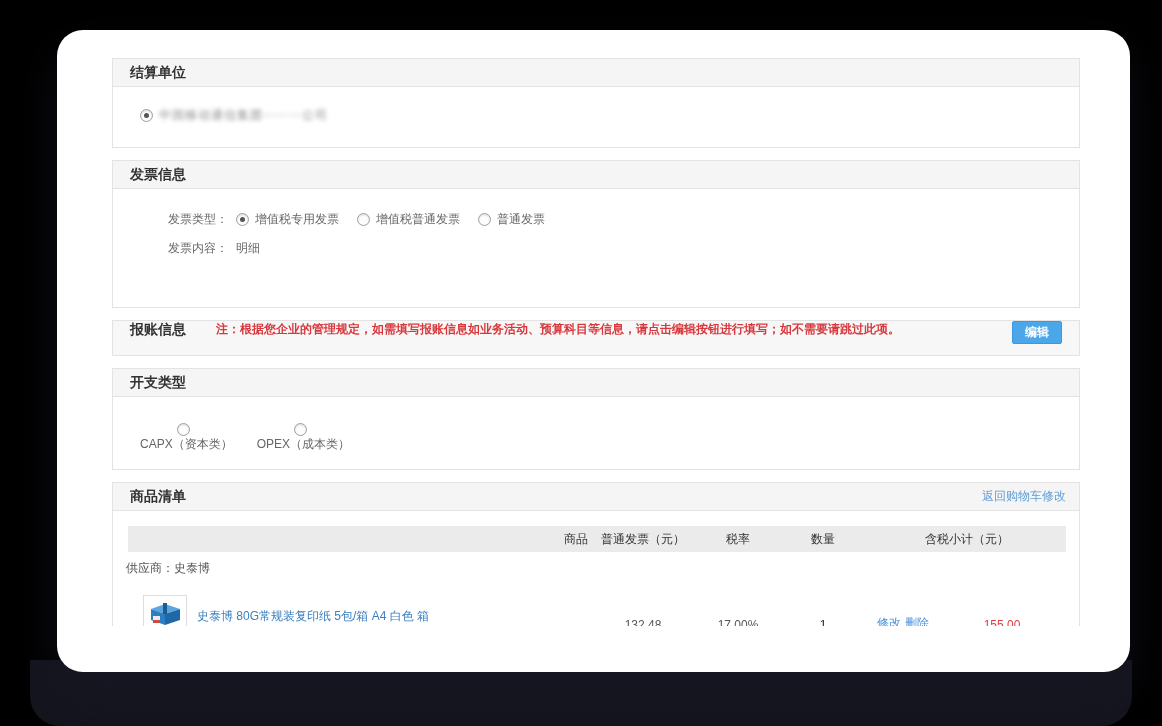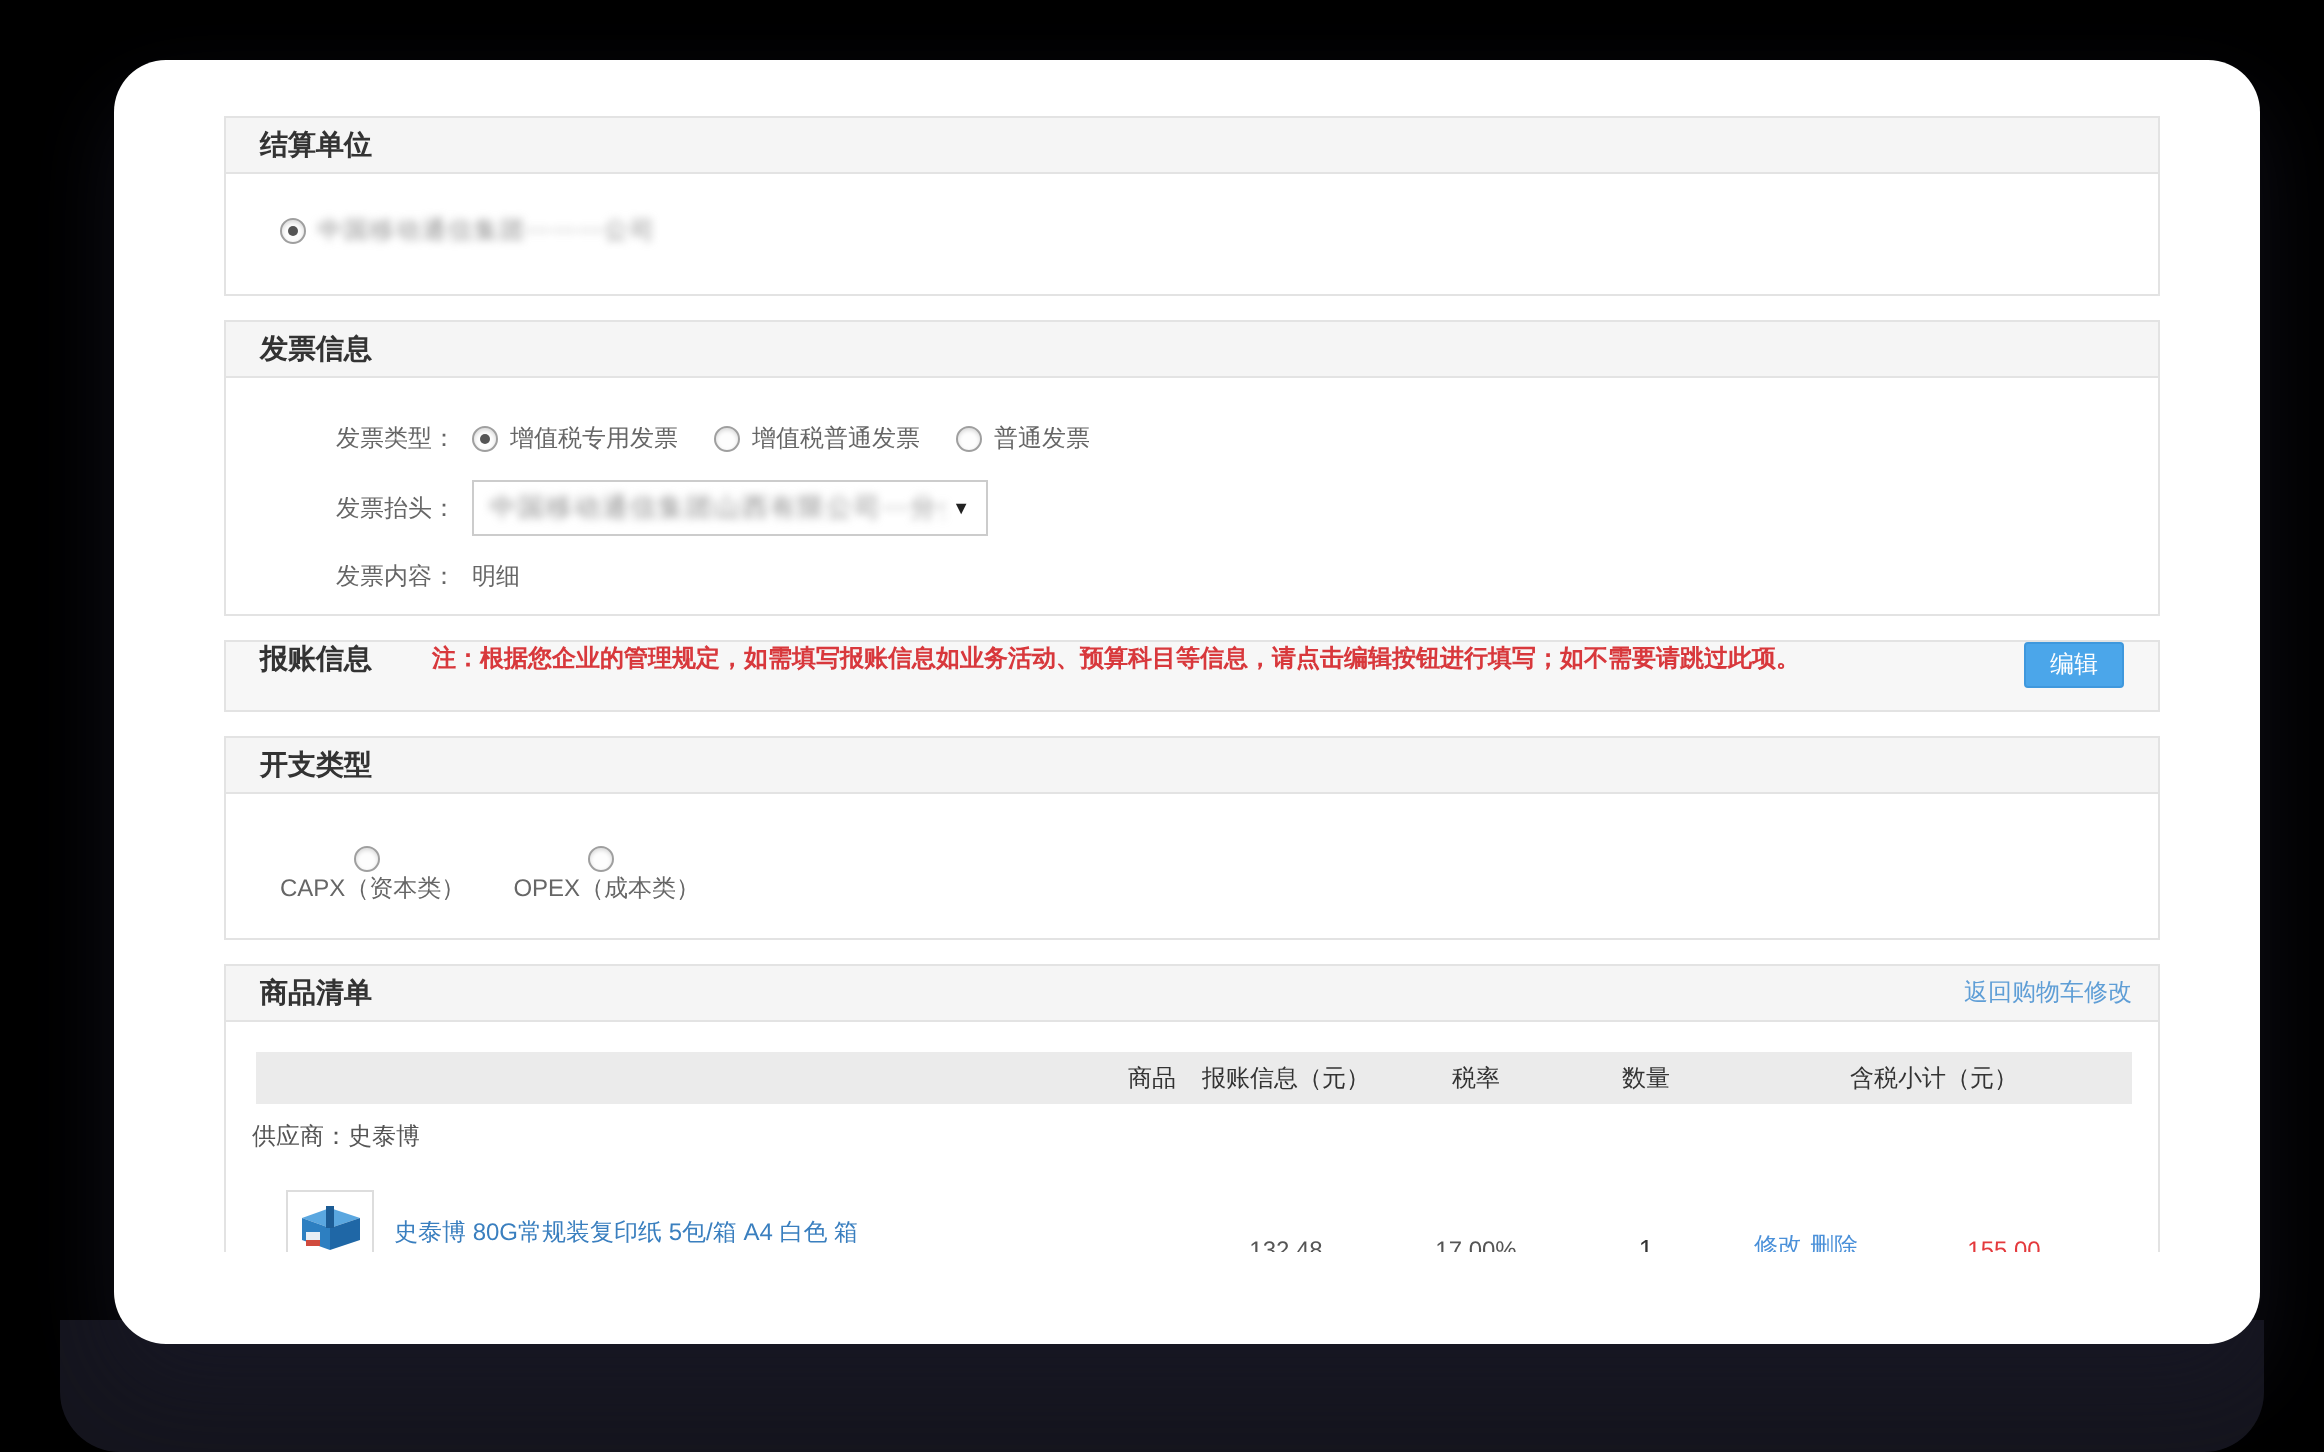--- a/index.html
+++ b/index.html
@@ -43,21 +43,21 @@
   .select-box .sel-text { flex:1; font-size:13px; overflow:hidden; white-space:nowrap; }
   .select-box .caret { font-size:9px; color:#222; margin-left:4px; }
 
   
   .s3-bar { height:36px; background:#f7f7f7; border:1px solid #e3e3e3; margin-bottom:12px;
             display:flex; align-items:flex-start; padding:0 17px; }
   .s3-title { font-size:14px; font-weight:bold; color:#333; }
   .s3-note { font-size:12px; font-weight:bold; color:#d8383c; margin-left:30px; }
   .btn-edit { margin-left:auto; width:50px; height:23px; background:#4ba6ea; border:1px solid #3f98dd;
               border-radius:2px; color:#fff; font-size:12px; cursor:pointer;
-              font-family:inherit; }
+              font-family:inherit;font-weight:bold; }
 
   
   .s4-body { height:73px; padding:26px 0 0 27px; display:flex; align-items:flex-start; }
   .s4-body .radio-opt { margin-right:24px; color:#666;flex-direction:column; }
 
   
   .link-blue { color:#5f9ed6; font-size:12px; text-decoration:none; cursor:pointer; }
   .tbl-head { margin:15px 13px 0 15px; height:26px; background:#ebebeb; display:flex;
               align-items:center; font-size:12px; color:#333; }
   .col-product  { flex:0 0 460px; text-align:right; }
@@ -109,27 +109,20 @@
               <span class="radio-opt">
                 <span class="radio"></span>
                 <span>增值税普通发票</span>
               </span>
               <span class="radio-opt">
                 <span class="radio"></span>
                 <span>普通发票</span>
               </span>
             </div>
             <div class="form-row">
-              <span class="form-label">发票抬头：</span>
-              <div class="select-box">
-                <span class="sel-text redacted">中国移动通信集团山西有限公司⋯分公</span>
-                <span class="caret">▼</span>
-              </div>
-            </div>
-            <div class="form-row">
               <span class="form-label">发票内容：</span>
               <span>明细</span>
             </div>
           </div>
         </div>
 
         <div class="s3-bar">
           <span class="s3-title">报账信息</span>
           <span class="s3-note">注：根据您企业的管理规定，如需填写报账信息如业务活动、预算科目等信息，请点击编辑按钮进行填写；如不需要请跳过此项。</span>
           <button class="btn-edit">编辑</button>
@@ -150,21 +143,21 @@
         </div>
 
         <div class="section" style="height:250px; border-bottom:none;">
           <div class="sec-head flex">
             <span>商品清单</span>
             <a class="link-blue" style="margin-left:auto; font-weight:normal;">返回购物车修改</a>
           </div>
 
           <div class="tbl-head">
             <span class="col-product">商品</span>
-            <span class="col-price">报账信息（元）</span>
+            <span class="col-price">普通发票（元）</span>
             <span class="col-tax">税率</span>
             <span class="col-qty">数量</span>
             <span class="col-subtotal">含税小计（元）</span>
           </div>
 
           <div class="supplier">供应商：史泰博</div>
 
           <div class="prod-row">
             <div class="col-product prod-cell" style="text-align:left;">
               <span class="thumb">

